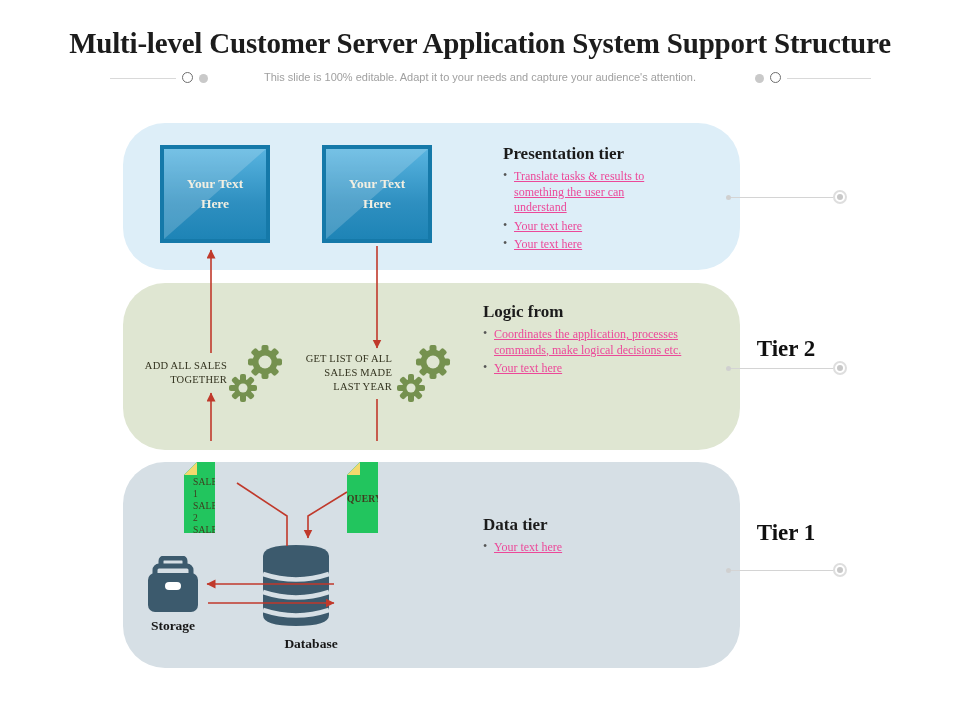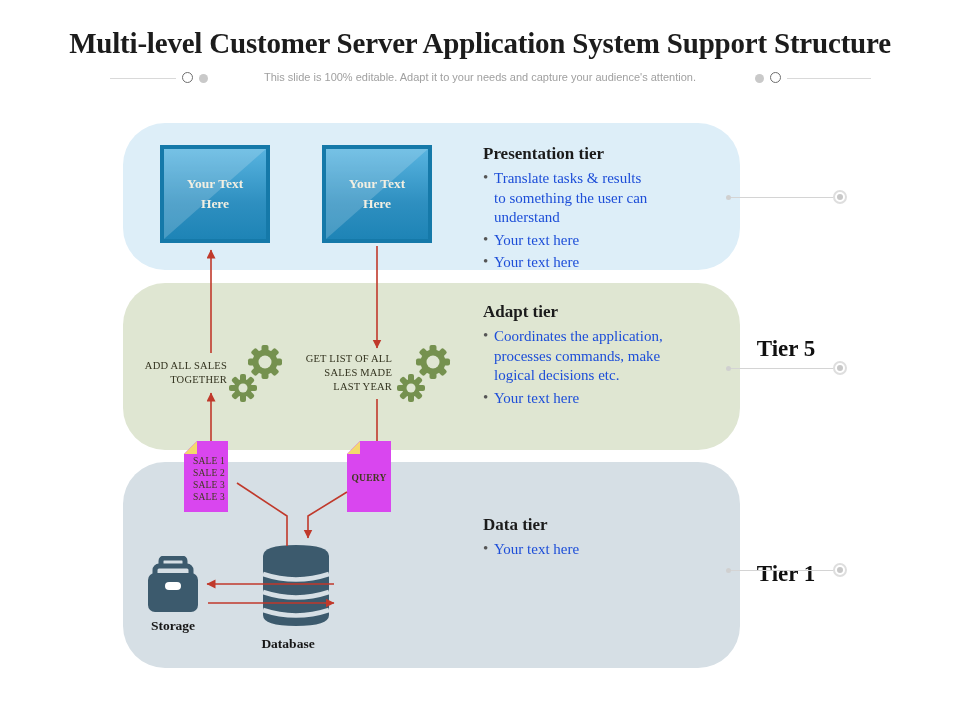--- a/index.html
+++ b/index.html
@@ -35,24 +35,24 @@
   .tier-label{position:absolute;left:731px;width:110px;text-align:center;
     font-size:23px;font-weight:700;color:#101010;}
   .tier-line{position:absolute;left:729px;width:106px;height:1px;background:#d4d4d4;}
   .tier-line-dot{position:absolute;left:726px;width:5px;height:5px;border-radius:50%;background:#d0d0d0;}
   .tier-circle{position:absolute;left:833px;width:10px;height:10px;border:2px solid #dedede;border-radius:50%;background:#fff;}
   .tier-circle::after{content:"";position:absolute;left:2px;top:2px;width:6px;height:6px;border-radius:50%;background:#c8c8c8;}
   
   .tier-col{position:absolute;left:483px;}
   .tier-heading{font-size:17px;font-weight:700;color:#1b1b1b;margin:0;}
   .bullets{margin:5px 0 0;padding:0;list-style:none;
-    font-size:15px;color:#1d4ed8;line-height:1.3;}
+    font-size:12px;color:#ec4899;line-height:1.3;text-decoration:underline;}
   .bullets li{position:relative;padding-left:11px;margin-bottom:3px;}
   .bullets li::before{content:"\2022";position:absolute;left:0;top:-1px;color:#555;}
-  .col-presentation{top:144px;width:168px;}
+  .col-presentation{top:144px;width:168px;margin-left:20px;}
   .col-logic{top:302px;width:208px;}
   .col-data{top:515px;width:212px;}
   
   .text-box{
     position:absolute;top:145px;width:110px;height:98px;box-sizing:border-box;
     border:4px solid #1579a9;
     background:linear-gradient(180deg,#58b4e0 0%,#2e8fc0 60%,#1e84b6 100%);
     display:flex;align-items:center;justify-content:center;text-align:center;
     color:#f2efe2;font-weight:700;font-size:13.5px;line-height:1.5;overflow:hidden;
   }
@@ -63,33 +63,33 @@
   .text-box.two{left:322px;}
   
   .process-label{position:absolute;text-align:right;
     font-size:10.5px;color:#33331f;line-height:1.35;letter-spacing:.2px;}
   .process-label.one{left:133px;top:359px;width:94px;}
   .process-label.two{left:298px;top:352px;width:94px;}
   .gears{position:absolute;width:58px;height:64px;}
   .gears.one{left:228px;top:341px;}
   .gears.two{left:396px;top:341px;}
   
-  .note{position:absolute;width:44px;height:71px;background:#d946ef;box-sizing:border-box;
+  .note{position:absolute;width:31px;height:71px;background:#22c55e;box-sizing:border-box;
     clip-path:polygon(13px 0,100% 0,100% 100%,0 100%,0 13px);
-    color:#3f3b1d;font-size:9.5px;letter-spacing:.2px;}
+    color:#3f3b1d;font-size:9.5px;letter-spacing:.2px;margin-top:21px;}
   .note::before{content:"";position:absolute;left:0;top:0;width:13px;height:13px;
     background:#f3d96d;clip-path:polygon(0 100%,100% 0,100% 100%);}
   .note.sales{left:184px;top:441px;padding:15px 0 0 9px;line-height:1.25;}
   .note.query{left:347px;top:441px;padding-top:32px;text-align:center;font-weight:bold;}
   
   .storage-wrap{position:absolute;left:146px;top:556px;width:54px;height:58px;}
   .database-wrap{position:absolute;left:261px;top:544px;width:70px;height:84px;}
   .icon-label{position:absolute;text-align:center;font-weight:700;font-size:13.5px;color:#161616;}
   .icon-label.storage{left:139px;top:618px;width:68px;}
-  .icon-label.database{left:248px;top:636px;width:80px;text-align:center;}
+  .icon-label.database{left:271px;top:636px;width:80px;text-align:center;}
   
   .connectors{position:absolute;left:0;top:0;width:960px;height:720px;pointer-events:none;}
 </style>
 </head>
 <body>
 
 <div id="stage">
 
   <div class="slide-title">Multi-level Customer Server Application System Support Structure</div>
   <div class="decor-line left"></div>
@@ -101,26 +101,26 @@
   <div class="decor-line right"></div>
 
   <div class="band presentation"></div>
   <div class="band logic"></div>
   <div class="band data"></div>
 
   <div class="tier-line" style="top:197px"></div>
   <div class="tier-line-dot" style="top:195px"></div>
   <div class="tier-circle" style="top:190px"></div>
 
-  <div class="tier-label" style="top:336px">Tier 5</div>
+  <div class="tier-label" style="top:336px">Tier 2</div>
   <div class="tier-line" style="top:368px"></div>
   <div class="tier-line-dot" style="top:366px"></div>
   <div class="tier-circle" style="top:361px"></div>
 
-  <div class="tier-label" style="top:561px">Tier 1</div>
+  <div class="tier-label" style="top:520px">Tier 1</div>
   <div class="tier-line" style="top:570px"></div>
   <div class="tier-line-dot" style="top:568px"></div>
   <div class="tier-circle" style="top:563px"></div>
 
   <div class="text-box one">
     <span class="box-text">Your Text Here</span>
   </div>
   <div class="text-box two">
     <span class="box-text">Your Text Here</span>
   </div>
@@ -165,21 +165,21 @@
         <rect x="12" y="33" width="6" height="28" rx="2" transform="rotate(45 15 47)"></rect>
         <rect x="12" y="33" width="6" height="28" rx="2" transform="rotate(90 15 47)"></rect>
         <rect x="12" y="33" width="6" height="28" rx="2" transform="rotate(135 15 47)"></rect>
         <circle cx="15" cy="47" r="9"></circle>
       </g>
       <circle cx="37" cy="21" r="6.5" fill="#dfe6d2"></circle>
       <circle cx="15" cy="47" r="4.5" fill="#dfe6d2"></circle>
     </svg>
   </span>
   <div class="tier-col col-logic">
-    <h3 class="tier-heading">Adapt tier</h3>
+    <h3 class="tier-heading">Logic from</h3>
     <ul class="bullets">
       <li>Coordinates the application, processes commands, make logical decisions etc.</li>
       <li>Your text here</li>
     </ul>
   </div>
 
   <div class="note sales">
     <div>SALE 1</div>
     <div>SALE 2</div>
     <div>SALE 3</div>

